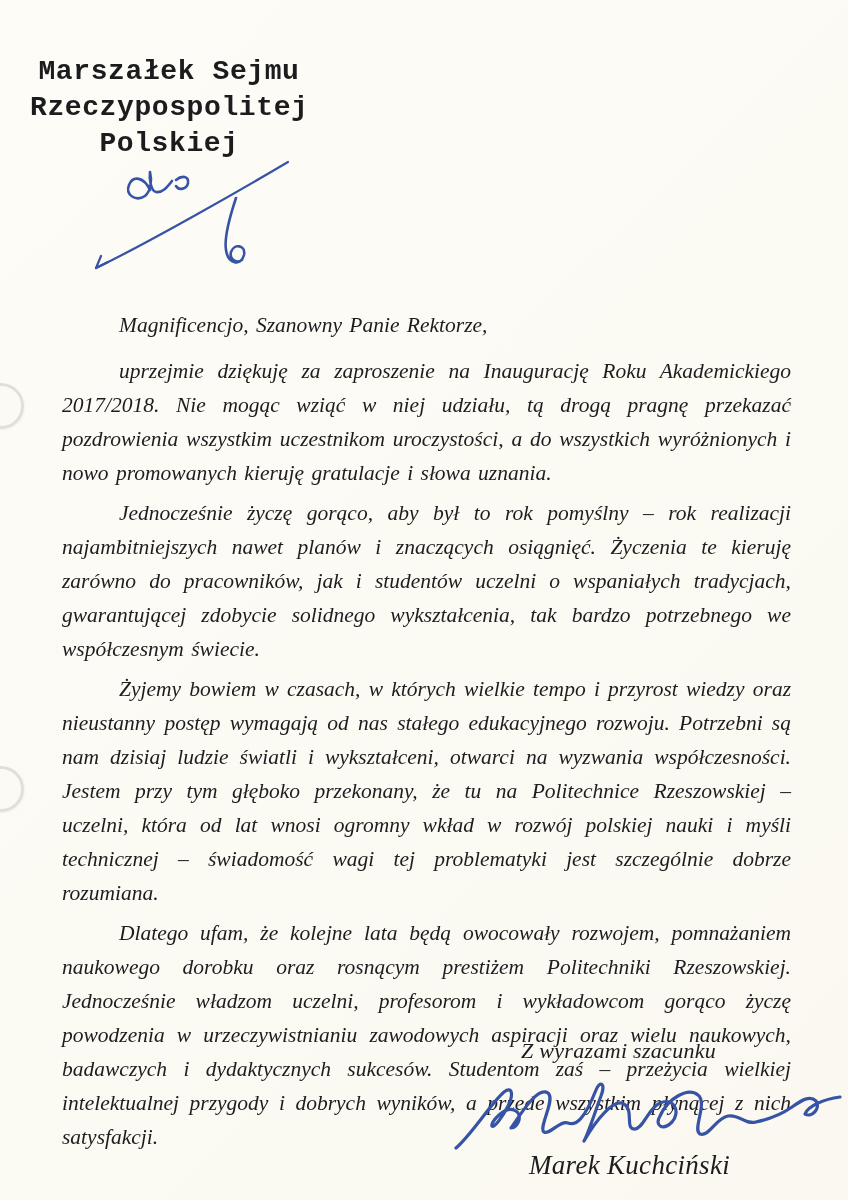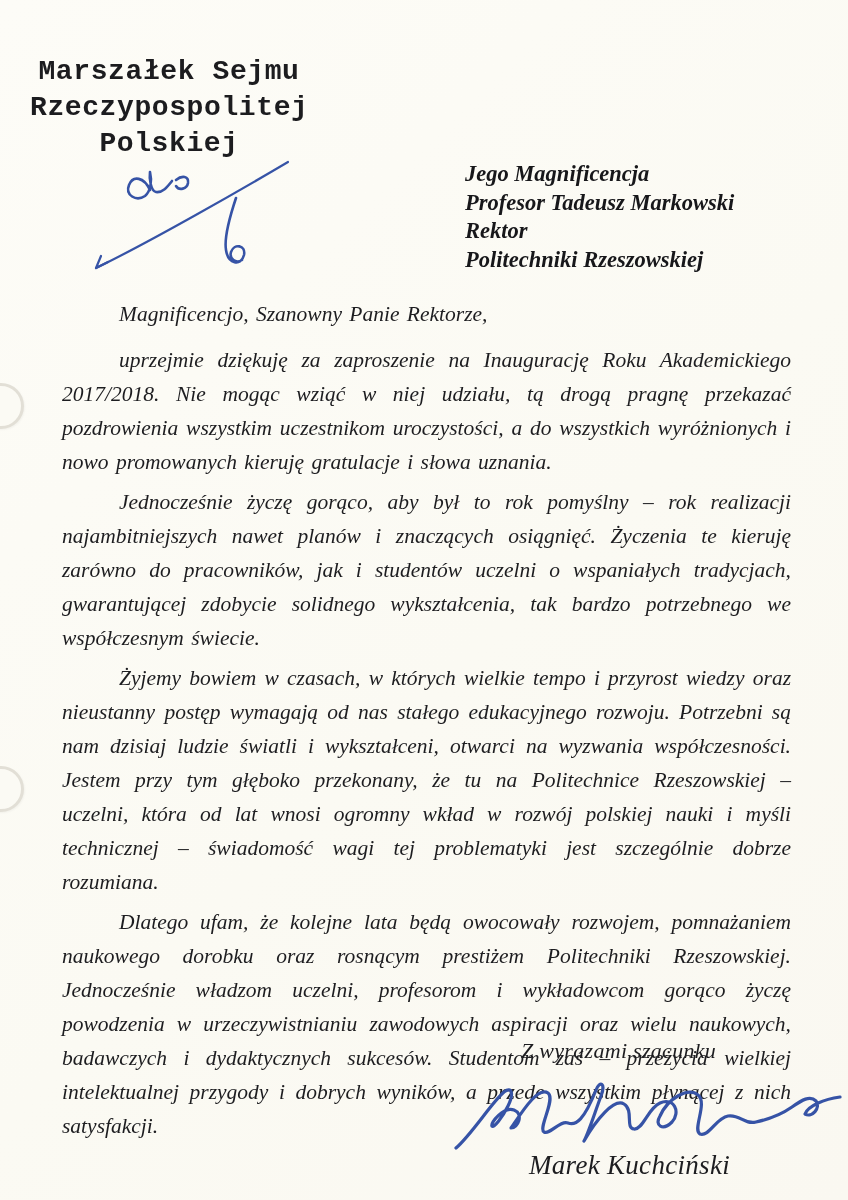--- a/index.html
+++ b/index.html
@@ -38,21 +38,21 @@
   .note-svg{position:absolute;left:84px;top:146px;width:212px;height:132px;}
   
   .recipient{
     position:absolute;left:465px;top:160px;
     font-weight:bold;font-style:italic;
     font-size:22.5px;line-height:28.5px;
     color:#17171a;
   }
   
   .body-text{
-    position:absolute;left:62px;top:297px;width:729px;
+    position:absolute;left:62px;top:308px;width:729px;
     font-style:italic;
     font-size:21.5px;line-height:34px;
     text-align:justify;
     word-spacing:2px;
     color:#1d1d20;
   }
   .body-text .salutation{margin:0 0 12px 0;text-indent:57px;text-align:left;}
   .body-text p{margin:6px 0 0 0;text-indent:57px;}
   .body-text p:first-of-type{margin-top:0;}
   
@@ -93,26 +93,20 @@
 
     <path class="ink" stroke-width="2.6" d="M66,44 C60,31 49,29 45,39 C41,49 52,56 61,50 C67,45 68,34 66,26 C65,33 67,45 72,46 C79,47 84,40 88,35"></path>
     <path class="ink" stroke-width="2.6" d="M92,34 C98,29 105,30 104,37 C103,43 95,45 92,40"></path>
 
     <path class="ink" stroke-width="2.2" d="M204,16 C160,42 66,96 12,122"></path>
     <path class="ink" stroke-width="2.2" d="M12,122 L24,116 M12,122 L17,110"></path>
 
     <path class="ink" stroke-width="2.6" d="M152,52 C146,70 140,92 142,104 C144,118 157,121 160,109 C162,99 150,97 147,106 C145,113 152,118 158,114"></path>
   </svg>
 
-  <div class="recipient">
-    <div>Jego Magnificencja</div>
-    <div>Profesor Tadeusz Markowski</div>
-    <div>Rektor</div>
-    <div>Politechniki Rzeszowskiej</div>
-  </div>
 
   <div class="body-text">
     <div class="salutation">Magnificencjo, Szanowny Panie Rektorze,</div>
     <p>uprzejmie dziękuję za zaproszenie na Inaugurację Roku Akademickiego 2017/2018. Nie mogąc wziąć w niej udziału, tą drogą pragnę przekazać pozdrowienia wszystkim uczestnikom uroczystości, a do wszystkich wyróżnionych i nowo promowanych kieruję gratulacje i słowa uznania.</p>
     <p>Jednocześnie życzę gorąco, aby był to rok pomyślny – rok realizacji najambitniejszych nawet planów i znaczących osiągnięć. Życzenia te kieruję zarówno do pracowników, jak i studentów uczelni o wspaniałych tradycjach, gwarantującej zdobycie solidnego wykształcenia, tak bardzo potrzebnego we współczesnym świecie.</p>
     <p>Żyjemy bowiem w czasach, w których wielkie tempo i przyrost wiedzy oraz nieustanny postęp wymagają od nas stałego edukacyjnego rozwoju. Potrzebni są nam dzisiaj ludzie światli i wykształceni, otwarci na wyzwania współczesności. Jestem przy tym głęboko przekonany, że tu na Politechnice Rzeszowskiej – uczelni, która od lat wnosi ogromny wkład w rozwój polskiej nauki i myśli technicznej – świadomość wagi tej problematyki jest szczególnie dobrze rozumiana.</p>
     <p>Dlatego ufam, że kolejne lata będą owocowały rozwojem, pomnażaniem naukowego dorobku oraz rosnącym prestiżem Politechniki Rzeszowskiej. Jednocześnie władzom uczelni, profesorom i wykładowcom gorąco życzę powodzenia w urzeczywistnianiu zawodowych aspiracji oraz wielu naukowych, badawczych i dydaktycznych sukcesów. Studentom zaś – przeżycia wielkiej intelektualnej przygody i dobrych wyników, a przede wszystkim płynącej z nich satysfakcji.</p>
   </div>
 
   <div class="closing">Z wyrazami szacunku</div>

